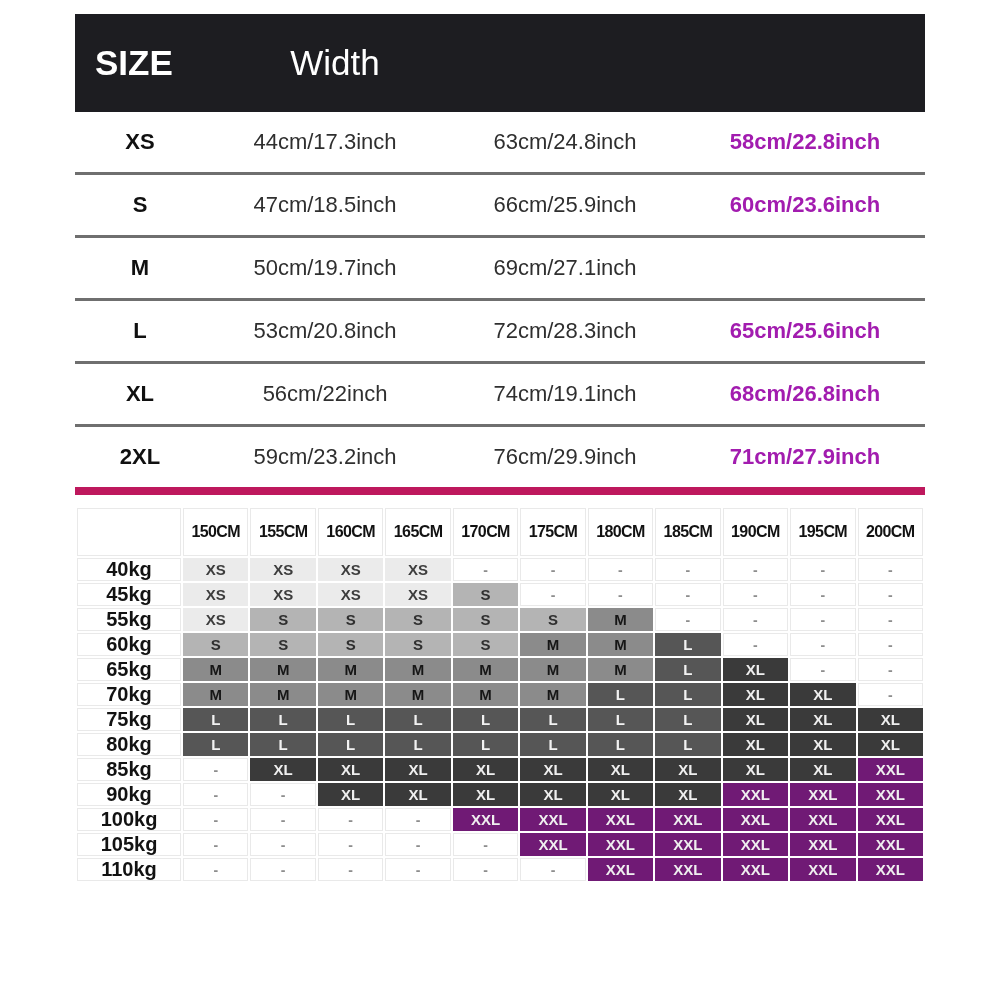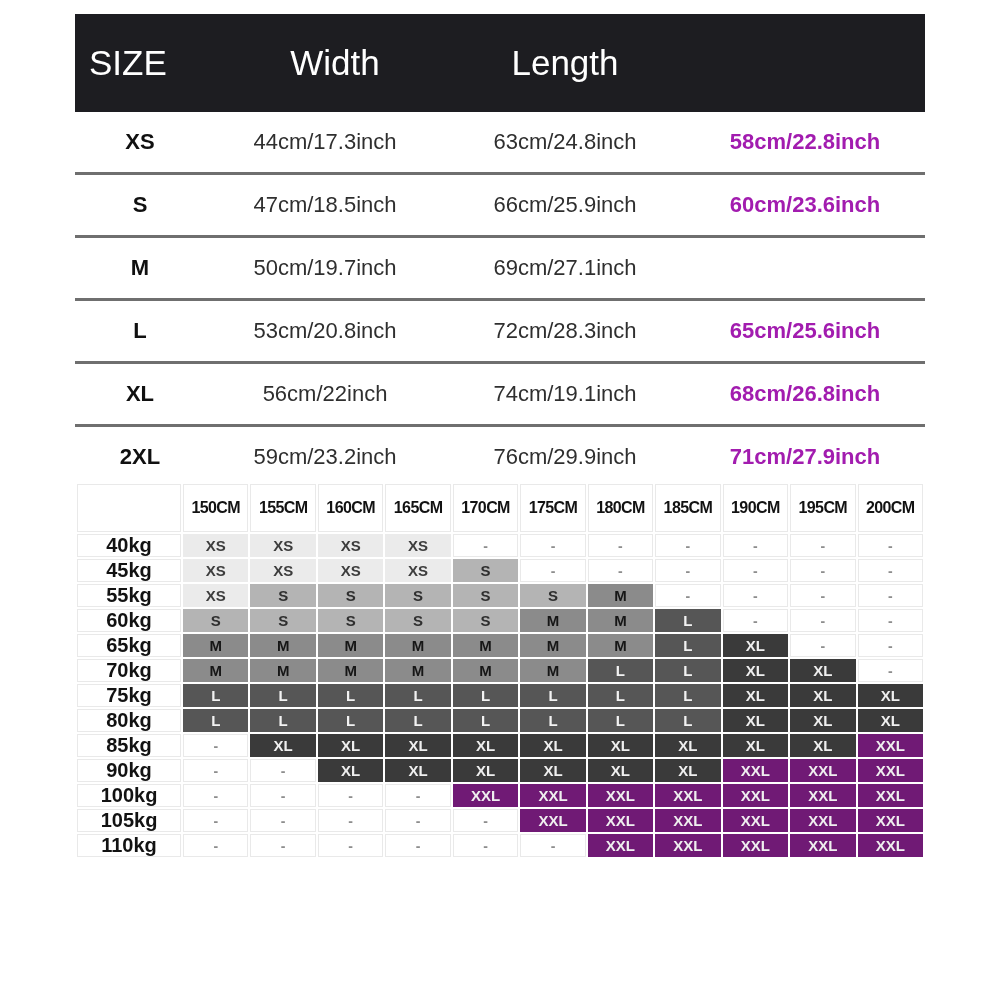--- a/index.html
+++ b/index.html
@@ -9,33 +9,33 @@
   }
 
   
   .size-table { position:absolute; left:75px; top:14px; width:850px; }
   .head-bar {
     background:#1d1d21; height:98px; color:#ffffff;
     display:grid; grid-template-columns:150px 220px 240px 240px;
     align-items:center; font-size:35px;
   }
   .head-bar .hcell { text-align:center; }
-  .head-bar .hcell.first { text-align:left; padding-left:14px; }
+  .head-bar .hcell.first { text-align:left; padding-left:20px;font-weight:bold; }
   .srow {
     display:grid; grid-template-columns:130px 240px 240px 240px;
     height:60px; align-items:center; text-align:center;
     font-size:22px; color:#2f2f2f; border-bottom:3px solid #6f6f6f;
   }
   .srow:last-child { border-bottom:8px solid #be185d; }
   .scell.size   { font-weight:bold; color:#101010; }
   .scell.sleeve { font-weight:bold; color:#a21caf; }
 
   
   .matrix {
-    position:absolute; left:75px; top:482px; width:850px;
+    position:absolute; left:75px; top:506px; width:850px;
     border-collapse:collapse; table-layout:fixed;
   }
   .matrix th, .matrix td {
     border:2px solid #ffffff; padding:0; text-align:center; vertical-align:middle;
     overflow:hidden; white-space:nowrap;
   }
   .matrix thead tr { height:50px; }
   .matrix tbody tr { height:16px; }
   .corner, .hheader, .wlabel, .cell.dash {
     background:#ffffff; box-shadow: inset 0 0 0 1px #e9e9e9;
@@ -53,21 +53,20 @@
 </style>
 </head>
 <body>
 
 <div class="page">
 
   <div class="size-table">
     <div class="head-bar">
       <div class="hcell first">SIZE</div>
       <div class="hcell">Width</div>
-      <div class="hcell">Length</div>
     </div>
     <div id="size-rows">
         <div class="srow">
           <div class="scell size">XS</div>
           <div class="scell width">44cm/17.3inch</div>
           <div class="scell length">63cm/24.8inch</div>
           <div class="scell sleeve">58cm/22.8inch</div>
         </div>
         <div class="srow">
           <div class="scell size">S</div>

